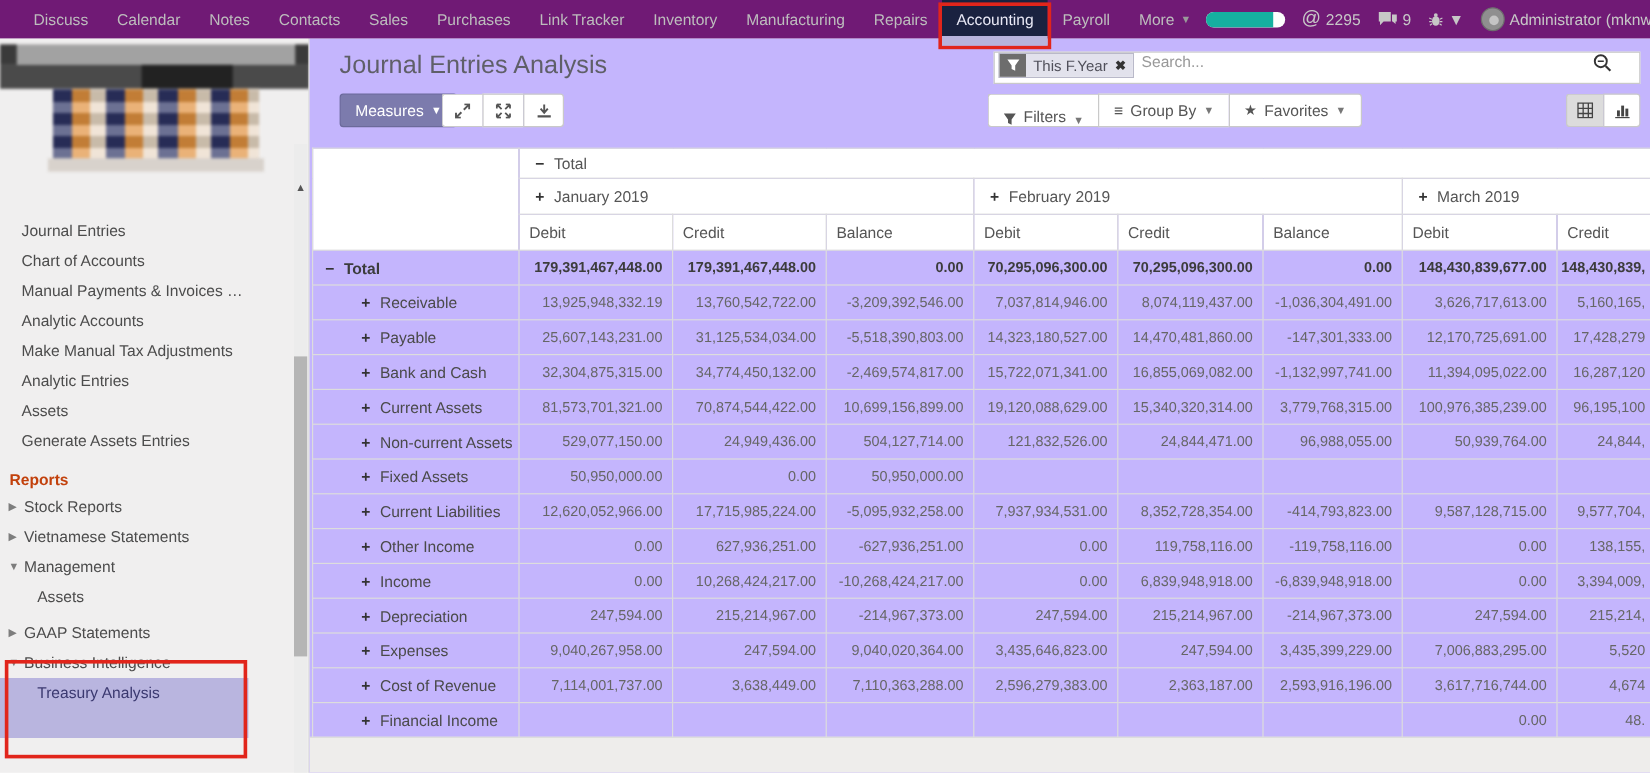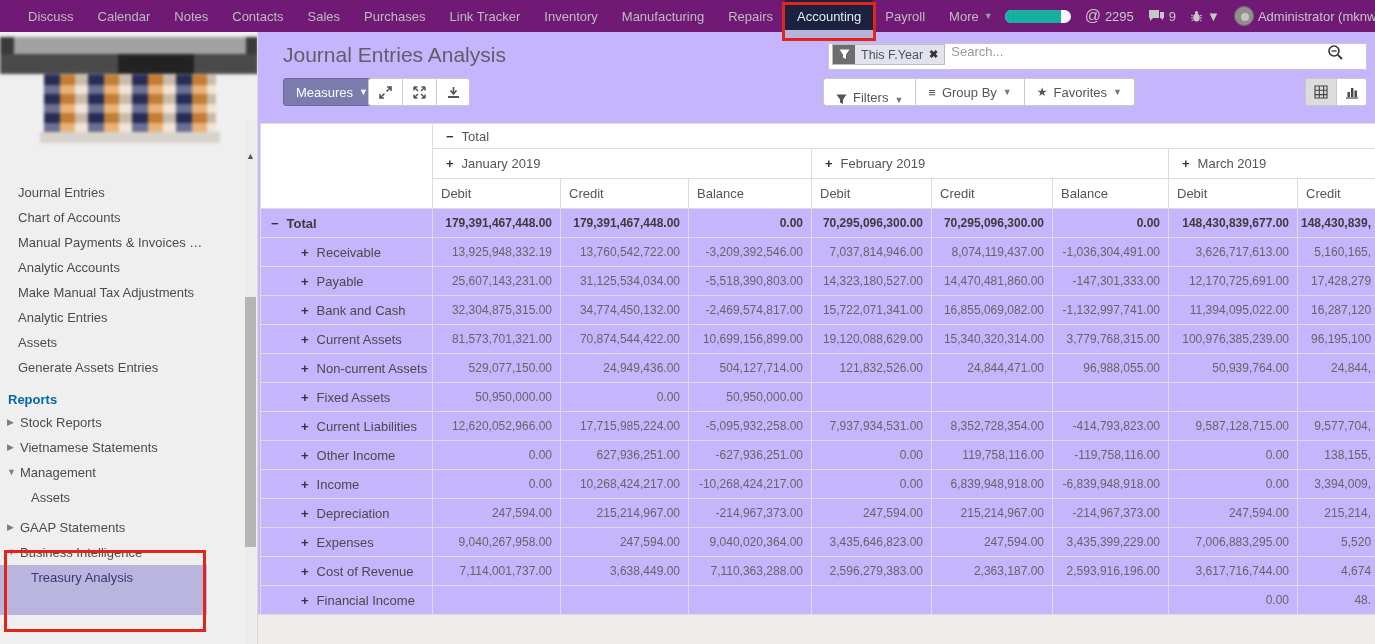--- a/index.html
+++ b/index.html
@@ -34,21 +34,21 @@
     background:
       repeating-linear-gradient(0deg, rgba(255,255,255,.30) 0 9px, rgba(0,0,0,.14) 9px 19px),
       repeating-linear-gradient(90deg, #2d3364 0 16px, #e1913e 16px 31px, #e9d9c5 31px 44px);
   }
   .logo .mbot { position:absolute; left:40px; top:97px; width:180px; height:11px; background:#d8d2cc; }
   .sb-list { position:absolute; left:0; top:148px; width:258px; }
   .sb-item { height:25px; line-height:25px; font-size:13px; color:#4c4c4c; padding-left:18px; cursor:pointer; white-space:nowrap; position:relative; }
   .sb-item .arrow { position:absolute; left:7px; top:0; font-size:9px; color:#7d7d7d; }
   .sb-item.has-arrow { padding-left:20px; }
   .sb-item.child { padding-left:31px; }
-  .sb-section { height:30px; line-height:20px; padding:10px 0 0 8px; font-size:13px; font-weight:bold; color:#0369a1; }
+  .sb-section { height:30px; line-height:20px; padding:10px 0 0 8px; font-size:13px; font-weight:bold; color:#c2410c; }
   .sb-item.hl { background:var(--highlight_purple); color:#3b3970; width:207px; }
   .sb-item.sel { background:var(--selected_purple); color:#e6e5f2; width:245px; }
   .sb-item.gap5 { margin-bottom:5px; }
   .sidebar-annot { position:absolute; left:4px; top:518px; width:202px; height:82px; border:3px solid var(--annotation_red); pointer-events:none; z-index:5; }
   .scrolltrack { position:absolute; right:1px; top:88px; width:11px; bottom:0; background:#ececec; }
   .scrollthumb { position:absolute; right:1px; top:265px; width:11px; height:250px; background:#b5b5b5; }
   .scrollarrow { position:absolute; right:2px; top:119px; font-size:9px; color:#555; }
 
   
   .content { position:absolute; left:258px; top:32px; width:1117px; bottom:0; background:#c4b5fd; overflow:hidden; }

